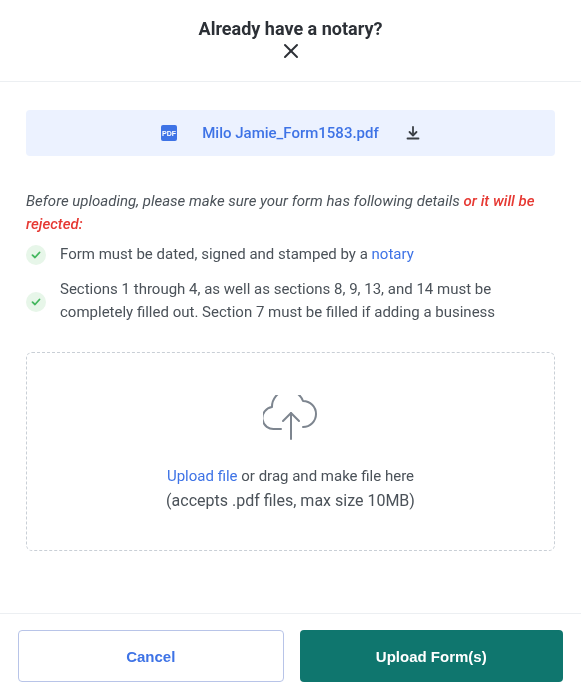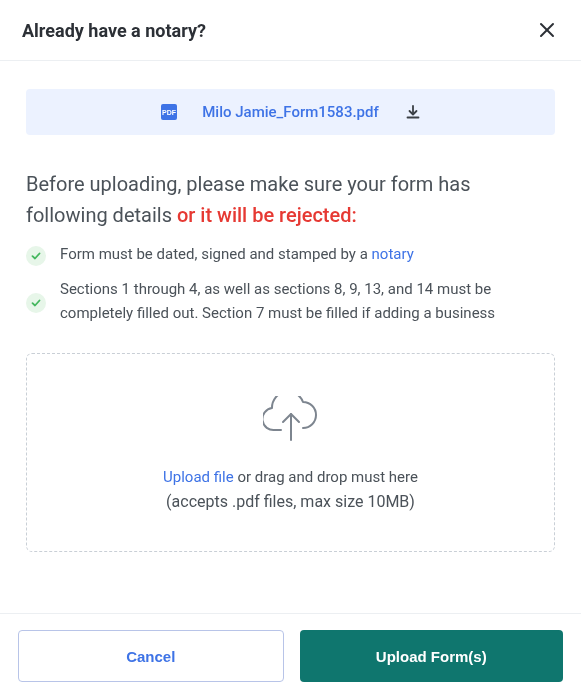--- a/index.html
+++ b/index.html
@@ -11,20 +11,21 @@
     color: #3a3f45;
     display: flex;
     flex-direction: column;
   }
   .header {
     display: flex;
     align-items: center;
     justify-content: space-between;
     padding: 18px 22px 18px 22px;
     border-bottom: 1px solid #eceff2;
+    flex-direction: column;
   }
   .title {
     font-size: 18px;
     font-weight: 700;
     color: #2c3036;
   }
   .close-btn {
     cursor: pointer;
     color: #2c3036;
     display: flex;
@@ -66,23 +67,24 @@
     font-weight: 500;
   }
   .download-icon {
     color: #3a3f45;
     display: inline-flex;
     align-items: center;
     justify-content: center;
     margin-left: 2px;
   }
   .warning-block {
-    font-size: 20px;
+    font-size: 15px;
     line-height: 1.55;
-    margin-bottom: 12px;
+    margin-bottom: 6px;
+    font-style: italic;
   }
   .warning-main {
     color: #4b5259;
   }
   .warning-red {
     color: #e63933;
     font-weight: 500;
   }
   .check-list {
     list-style: none;
@@ -229,21 +231,21 @@
 
   <div class="dropzone">
     <div class="cloud-icon">
       <svg width="56" height="48" viewBox="0 0 56 48" fill="none" stroke="currentColor" stroke-width="2" stroke-linecap="round" stroke-linejoin="round">
         <path d="M40 32 A13 13 0 0 0 40 6 A16 16 0 0 0 9 12 A11 11 0 0 0 12 34 L18 34"></path>
         <line x1="28" y1="44" x2="28" y2="18"></line>
         <polyline points="20,26 28,18 36,26"></polyline>
       </svg>
     </div>
     <div class="drop-main">
-      <span class="upload-link">Upload file</span><span> or drag and drop must here</span>
+      <span class="upload-link">Upload file</span><span> or drag and make file here</span>
     </div>
     <div class="drop-sub">(accepts .pdf files, max size 10MB)</div>
   </div>
 
 </div>
 
 <div class="footer">
   <button class="btn btn-cancel">Cancel</button>
   <button class="btn btn-upload">Upload Form(s)</button>
 </div>

